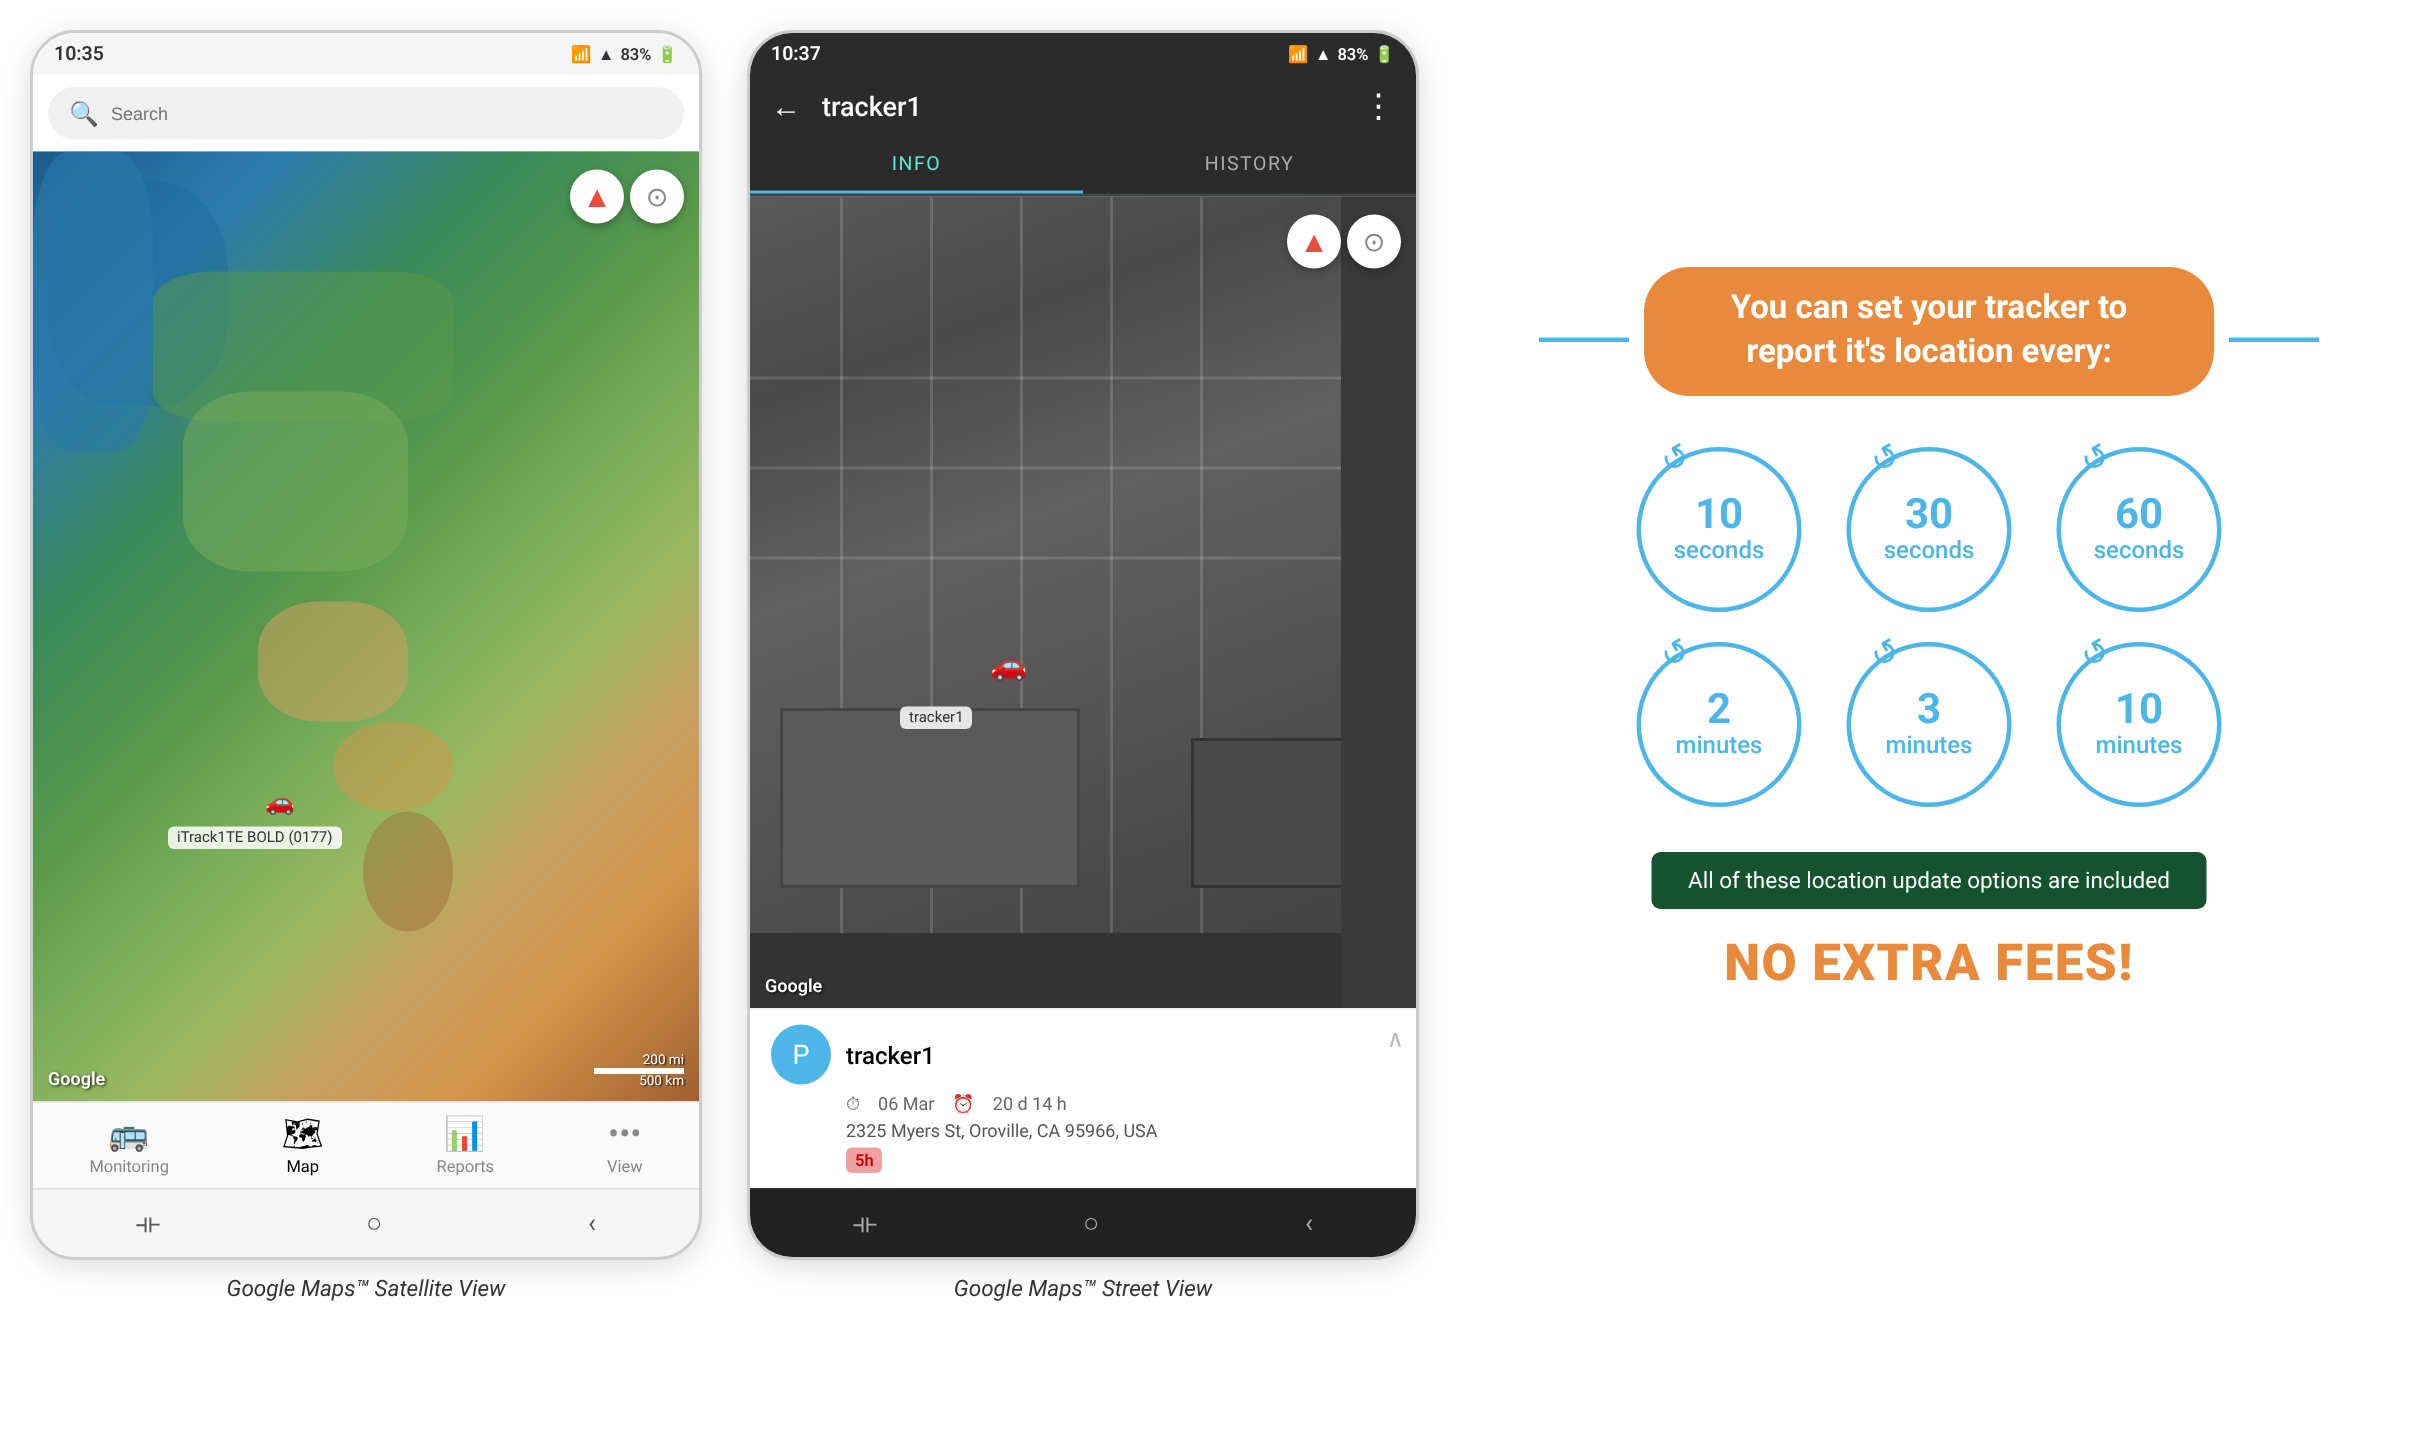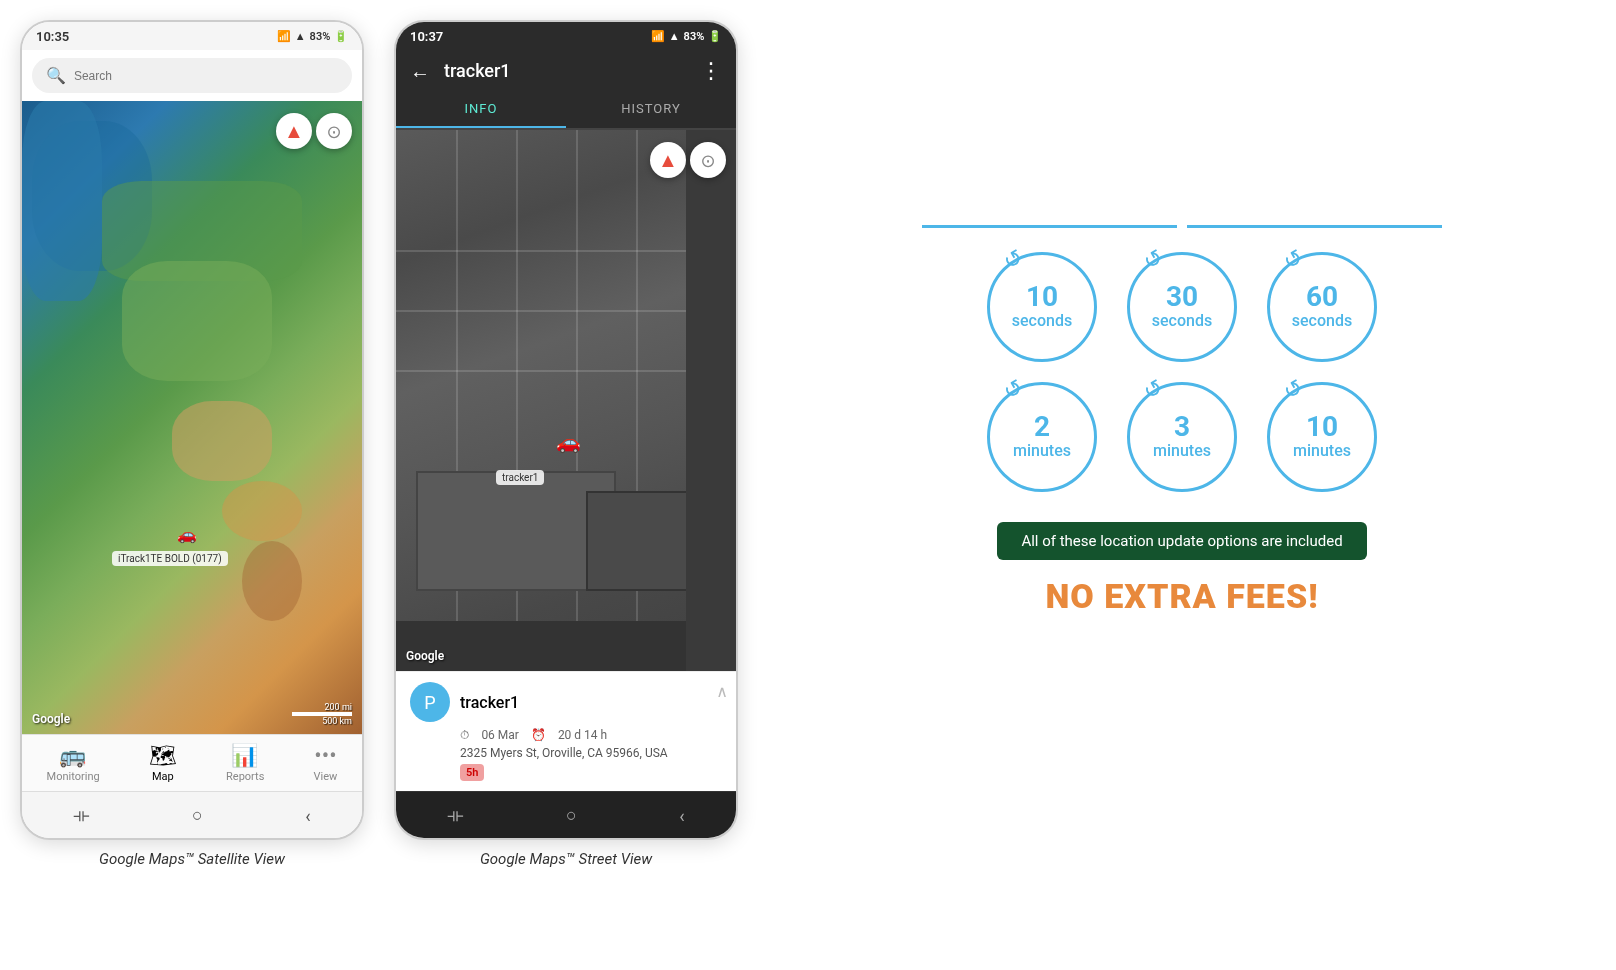--- a/index.html
+++ b/index.html
@@ -10,21 +10,21 @@
       font-family: 'Roboto', Arial, sans-serif;
       display: flex;
       flex-direction: row;
       align-items: flex-start;
       padding: 20px;
       gap: 30px;
     }
 
     
     .phone {
-      width: 344px;
+      width: 448px;
       height: 820px;
       background: #fff;
       border-radius: 30px;
       border: 2px solid #ccc;
       overflow: hidden;
       display: flex;
       flex-direction: column;
       box-shadow: 0 4px 20px rgba(0,0,0,0.15);
       flex-shrink: 0;
     }
@@ -603,20 +603,21 @@
       <div class="sys-nav-btn">○</div>
       <div class="sys-nav-btn">‹</div>
     </div>
   </div>
   <div class="caption">Google Maps™ Street View</div>
 </div>
 
 <div class="infographic">
   <div class="title-row">
     <div class="title-line"></div>
+    <div class="infographic-title-box">You can set your tracker to report it's location every:</div>
     <div class="title-line"></div>
   </div>
 
   <div class="circles-grid">
 
     <div class="circle-item">
       <div class="circle-bubble">
         <span class="circle-arrow">↺</span>
         <span class="circle-number">10</span>
         <span class="circle-unit">seconds</span>

